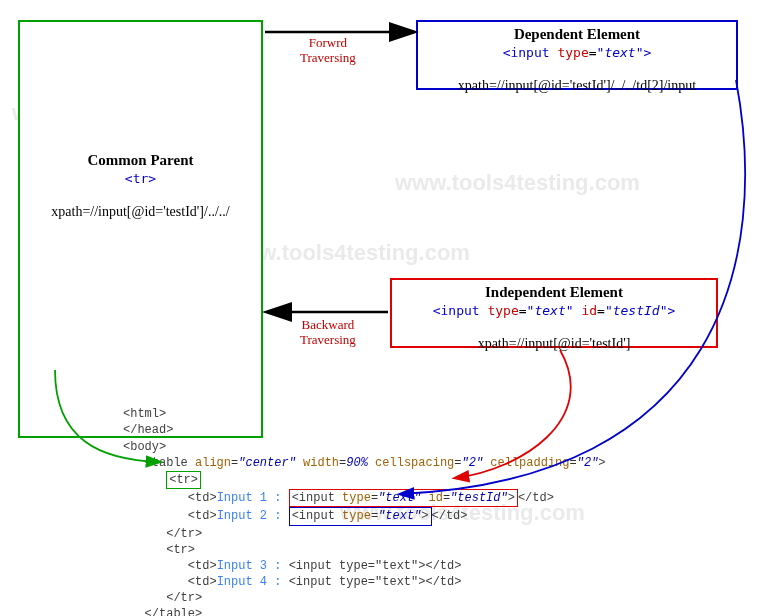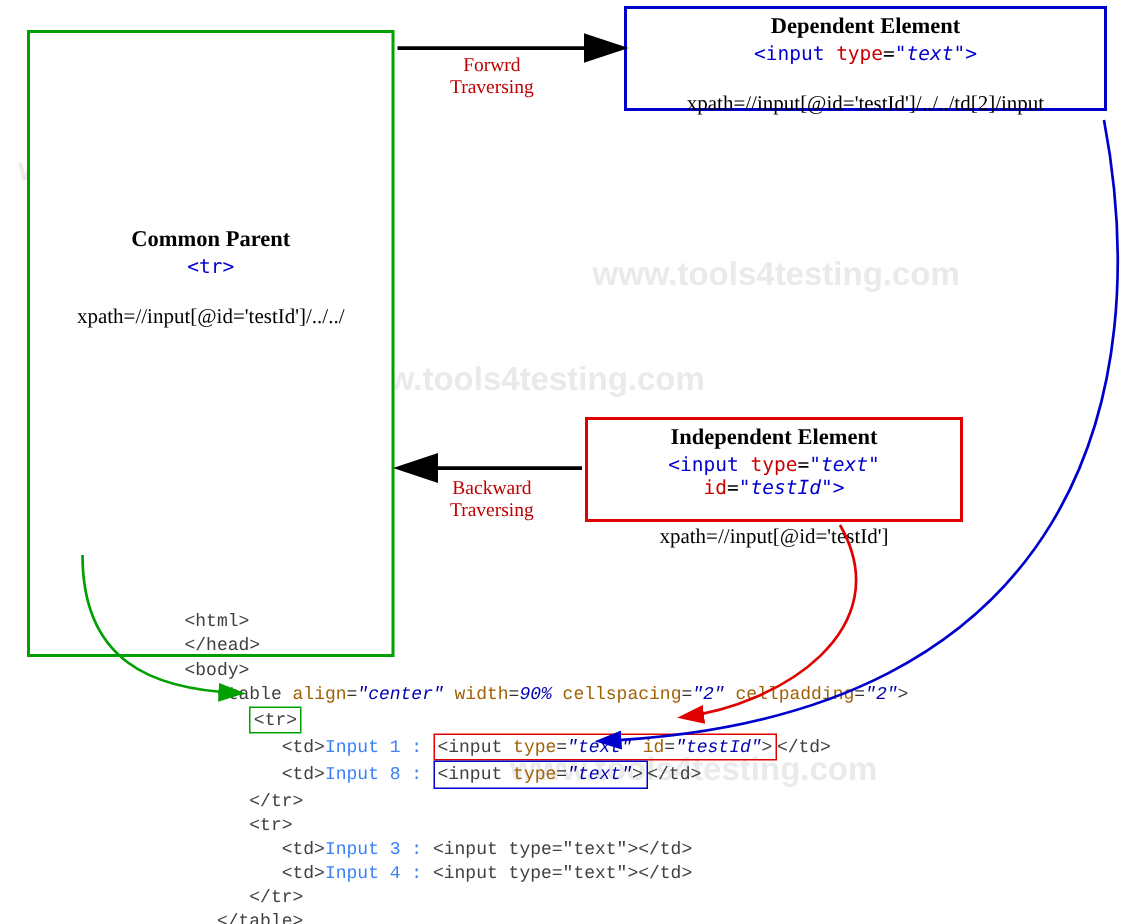--- a/index.html
+++ b/index.html
@@ -90,47 +90,47 @@
 <div class="watermark" style="left:340px; top:500px;">www.tools4testing.com</div>
 
 <div class="box box-green" style="left:18px; top:20px; width:245px; height:418px;">
   <div style="position:absolute; left:0; right:0; top:130px; padding:0 6px;">
     <div class="title">Common Parent</div>
     <div class="code-line"><span class="tag-blue">&lt;tr&gt;</span></div>
     <div class="xpath">xpath=//input[@id='testId']/../../</div>
   </div>
 </div>
 
-<div class="box box-blue" style="left:416px; top:4px; width:322px; height:70px;">
+<div class="box box-blue" style="left:416px; top:20px; width:322px; height:70px;">
   <div class="title">Dependent Element</div>
   <div class="code-line">
     <span class="tag-blue">&lt;input</span><span class="attr-red"> type</span><span>=</span><span class="val-blue">"text"</span><span class="tag-blue">&gt;</span>
   </div>
   <div class="xpath">xpath=//input[@id='testId']/../../td[2]/input</div>
 </div>
 
-<div class="box box-red" style="left:390px; top:278px; width:252px; height:70px;">
+<div class="box box-red" style="left:390px; top:278px; width:328px; height:70px;">
   <div class="title">Independent Element</div>
   <div class="code-line">
     <span class="tag-blue">&lt;input</span><span class="attr-red"> type</span>=<span class="val-blue">"text"</span><span class="attr-red"> id</span>=<span class="val-blue">"testId"</span><span class="tag-blue">&gt;</span>
   </div>
   <div class="xpath">xpath=//input[@id='testId']</div>
 </div>
 
 <div class="arrow-label" style="left:300px; top:36px;">Forwrd<br>Traversing</div>
 <div class="arrow-label" style="left:300px; top:318px;">Backward<br>Traversing</div>
 
 <div class="codeblock" style="left:123px; top:390px;">
 <span class="t">&lt;html&gt;</span>
 <span class="t">&lt;/head&gt;</span>
 <span class="t">&lt;body&gt;</span>
 <span class="t">   &lt;table </span><span class="a">align</span>=<span class="v">"center"</span><span class="a"> width</span>=<span class="v">90%</span><span class="a"> cellspacing</span>=<span class="v">"2"</span><span class="a"> cellpadding</span>=<span class="v">"2"</span><span class="t">&gt;</span>
       <span class="hl-green"><span class="t">&lt;tr&gt;</span></span>
 <span class="t">         &lt;td&gt;</span><span class="txt">Input 1 : </span><span class="hl-red"><span class="t">&lt;input </span><span class="a">type</span>=<span class="v">"text"</span><span class="a"> id</span>=<span class="v">"testId"</span><span class="t">&gt;</span></span><span class="t">&lt;/td&gt;</span>
-<span class="t">         &lt;td&gt;</span><span class="txt">Input 8 : </span><span class="hl-blue"><span class="t">&lt;input </span><span class="a">type</span>=<span class="v">"text"</span><span class="t">&gt;</span></span><span class="t">&lt;/td&gt;</span>
+<span class="t">         &lt;td&gt;</span><span class="txt">Input 2 : </span><span class="hl-blue"><span class="t">&lt;input </span><span class="a">type</span>=<span class="v">"text"</span><span class="t">&gt;</span></span><span class="t">&lt;/td&gt;</span>
 <span class="t">      &lt;/tr&gt;</span>
 <span class="t">      &lt;tr&gt;</span>
 <span class="t">         &lt;td&gt;</span><span class="txt">Input 3 : </span><span class="t">&lt;input type="text"&gt;</span><span class="t">&lt;/td&gt;</span>
 <span class="t">         &lt;td&gt;</span><span class="txt">Input 4 : </span><span class="t">&lt;input type="text"&gt;</span><span class="t">&lt;/td&gt;</span>
 <span class="t">      &lt;/tr&gt;</span>
 <span class="t">   &lt;/table&gt;</span>
 
 
 </div>
 

